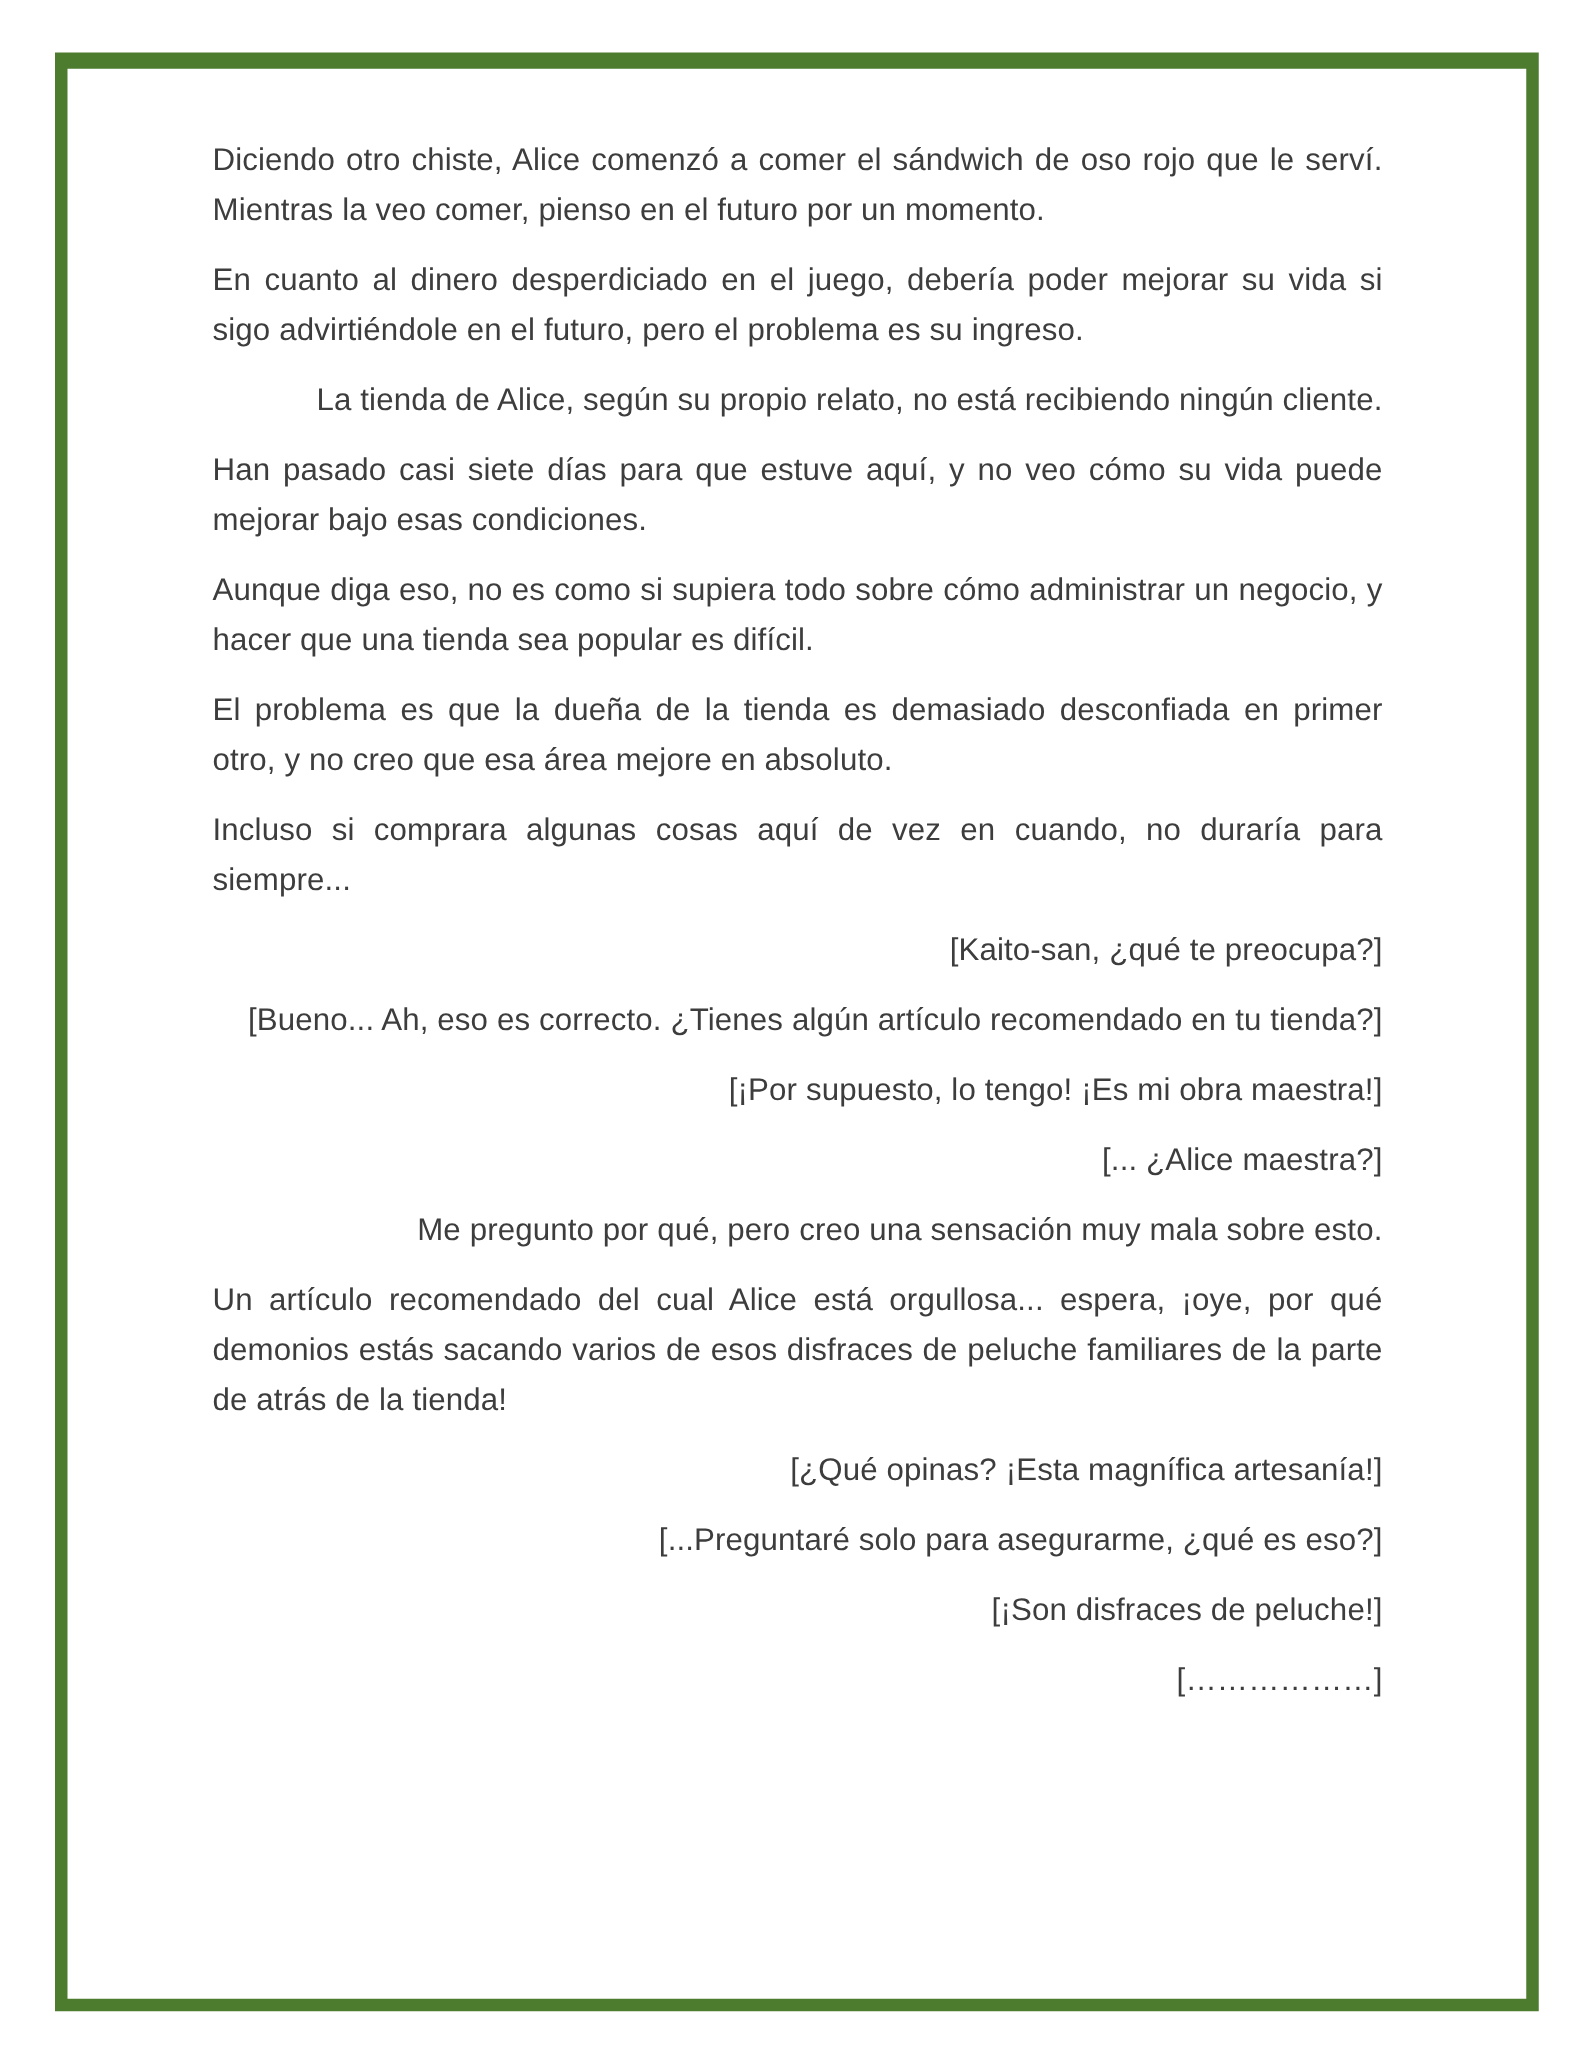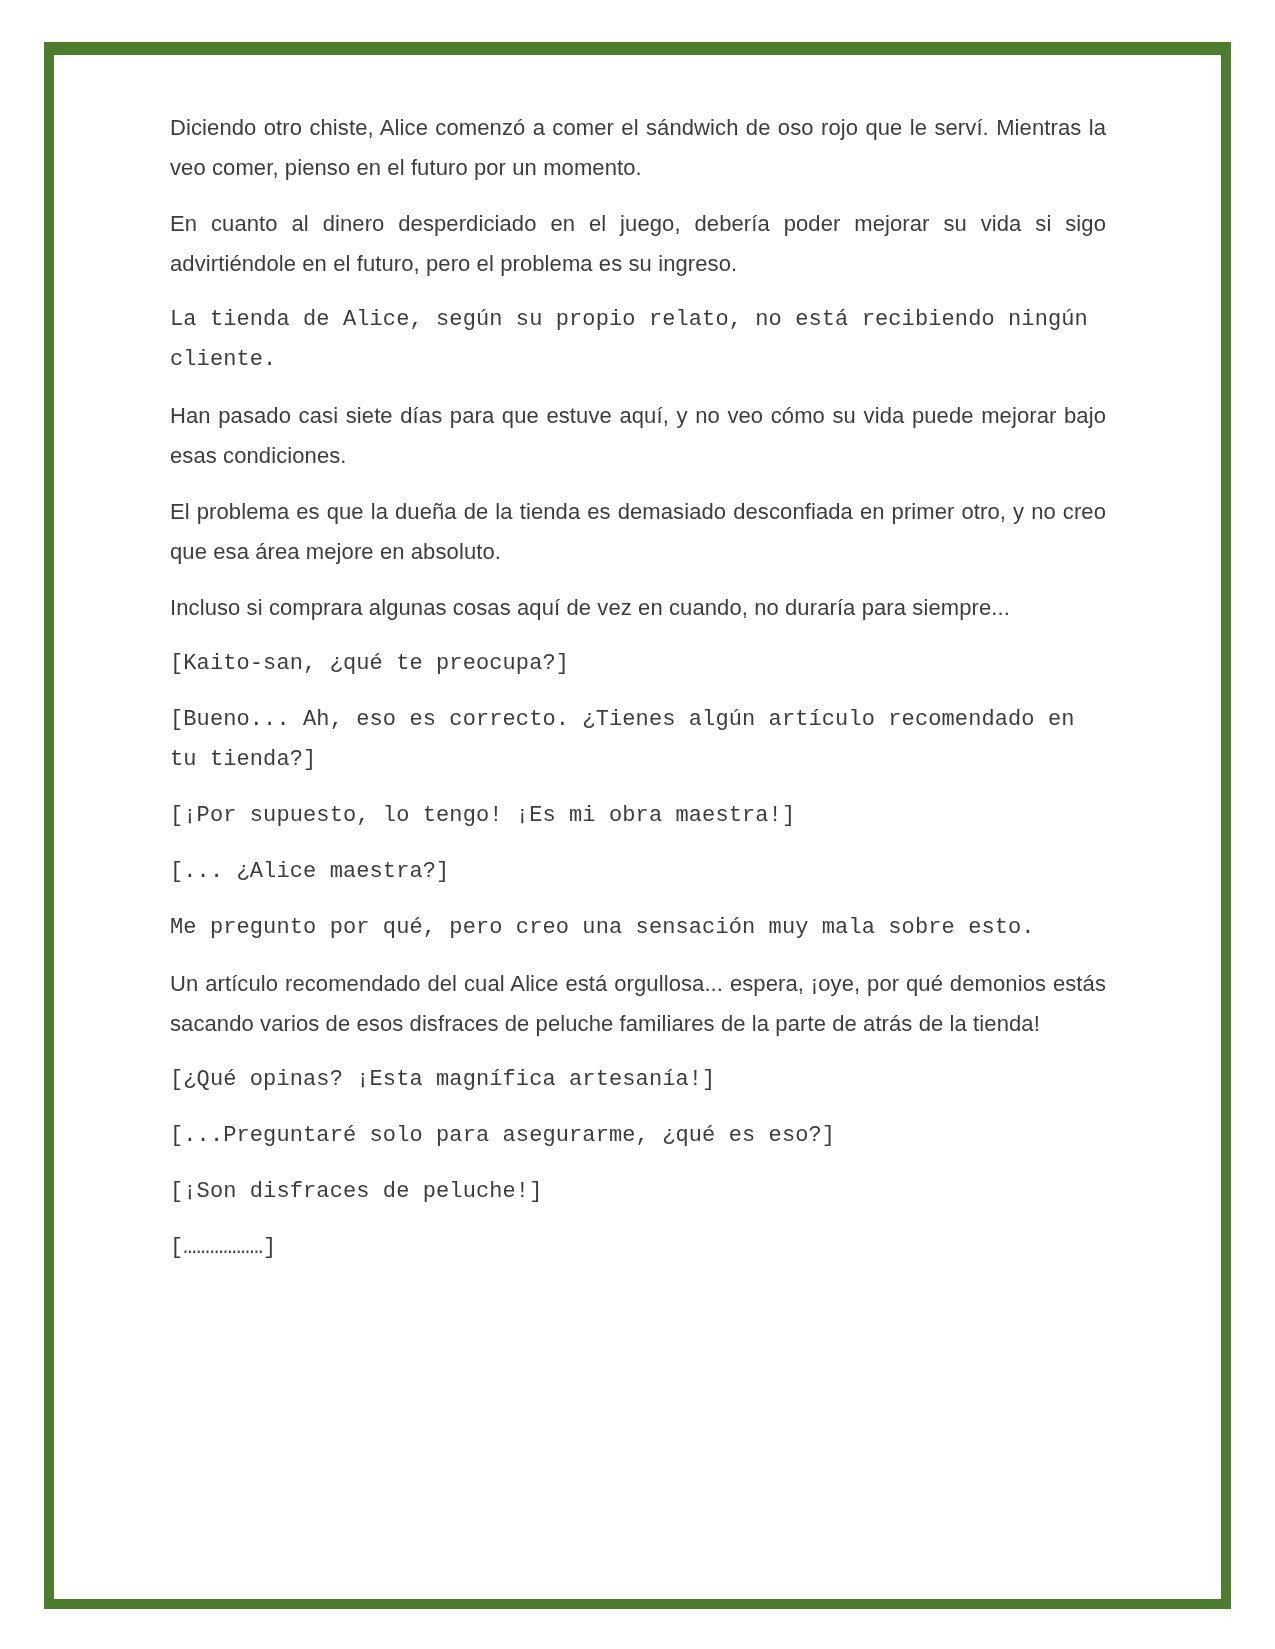--- a/index.html
+++ b/index.html
@@ -31,41 +31,41 @@
     top: 52px;
     left: 54px;
     right: 54px;
     bottom: 50px;
     padding: 56px 115px 40px 116px;
     box-sizing: border-box;
     overflow: hidden;
   }
   .content p {
     margin: 0 0 16px 0;
-    font-size: 22px;
+    font-size: 25px;
     line-height: 40px;
     color: #3d3d3d;
     text-align: justify;
     letter-spacing: 0.1px;
   }
   .content p.no-justify {
-    text-align: left;
-    font-family: Liberation Mono, monospace;
+    text-align: right;
   }
 </style>
 </head>
 <body>
 
 <div class="page">
   <div class="frame"></div>
   <div class="content">
     <p>Diciendo otro chiste, Alice comenzó a comer el sándwich de oso rojo que le serví. Mientras la veo comer, pienso en el futuro por un momento.</p>
     <p>En cuanto al dinero desperdiciado en el juego, debería poder mejorar su vida si sigo advirtiéndole en el futuro, pero el problema es su ingreso.</p>
     <p class="no-justify">La tienda de Alice, según su propio relato, no está recibiendo ningún cliente.</p>
     <p>Han pasado casi siete días para que estuve aquí, y no veo cómo su vida puede mejorar bajo esas condiciones.</p>
+    <p>Aunque diga eso, no es como si supiera todo sobre cómo administrar un negocio, y hacer que una tienda sea popular es difícil.</p>
     <p>El problema es que la dueña de la tienda es demasiado desconfiada en primer otro, y no creo que esa área mejore en absoluto.</p>
     <p>Incluso si comprara algunas cosas aquí de vez en cuando, no duraría para siempre...</p>
     <p class="no-justify">[Kaito-san, ¿qué te preocupa?]</p>
     <p class="no-justify">[Bueno... Ah, eso es correcto. ¿Tienes algún artículo recomendado en tu tienda?]</p>
     <p class="no-justify">[¡Por supuesto, lo tengo! ¡Es mi obra maestra!]</p>
     <p class="no-justify">[... ¿Alice maestra?]</p>
     <p class="no-justify">Me pregunto por qué, pero creo una sensación muy mala sobre esto.</p>
     <p>Un artículo recomendado del cual Alice está orgullosa... espera, ¡oye, por qué demonios estás sacando varios de esos disfraces de peluche familiares de la parte de atrás de la tienda!</p>
     <p class="no-justify">[¿Qué opinas? ¡Esta magnífica artesanía!]</p>
     <p class="no-justify">[...Preguntaré solo para asegurarme, ¿qué es eso?]</p>

